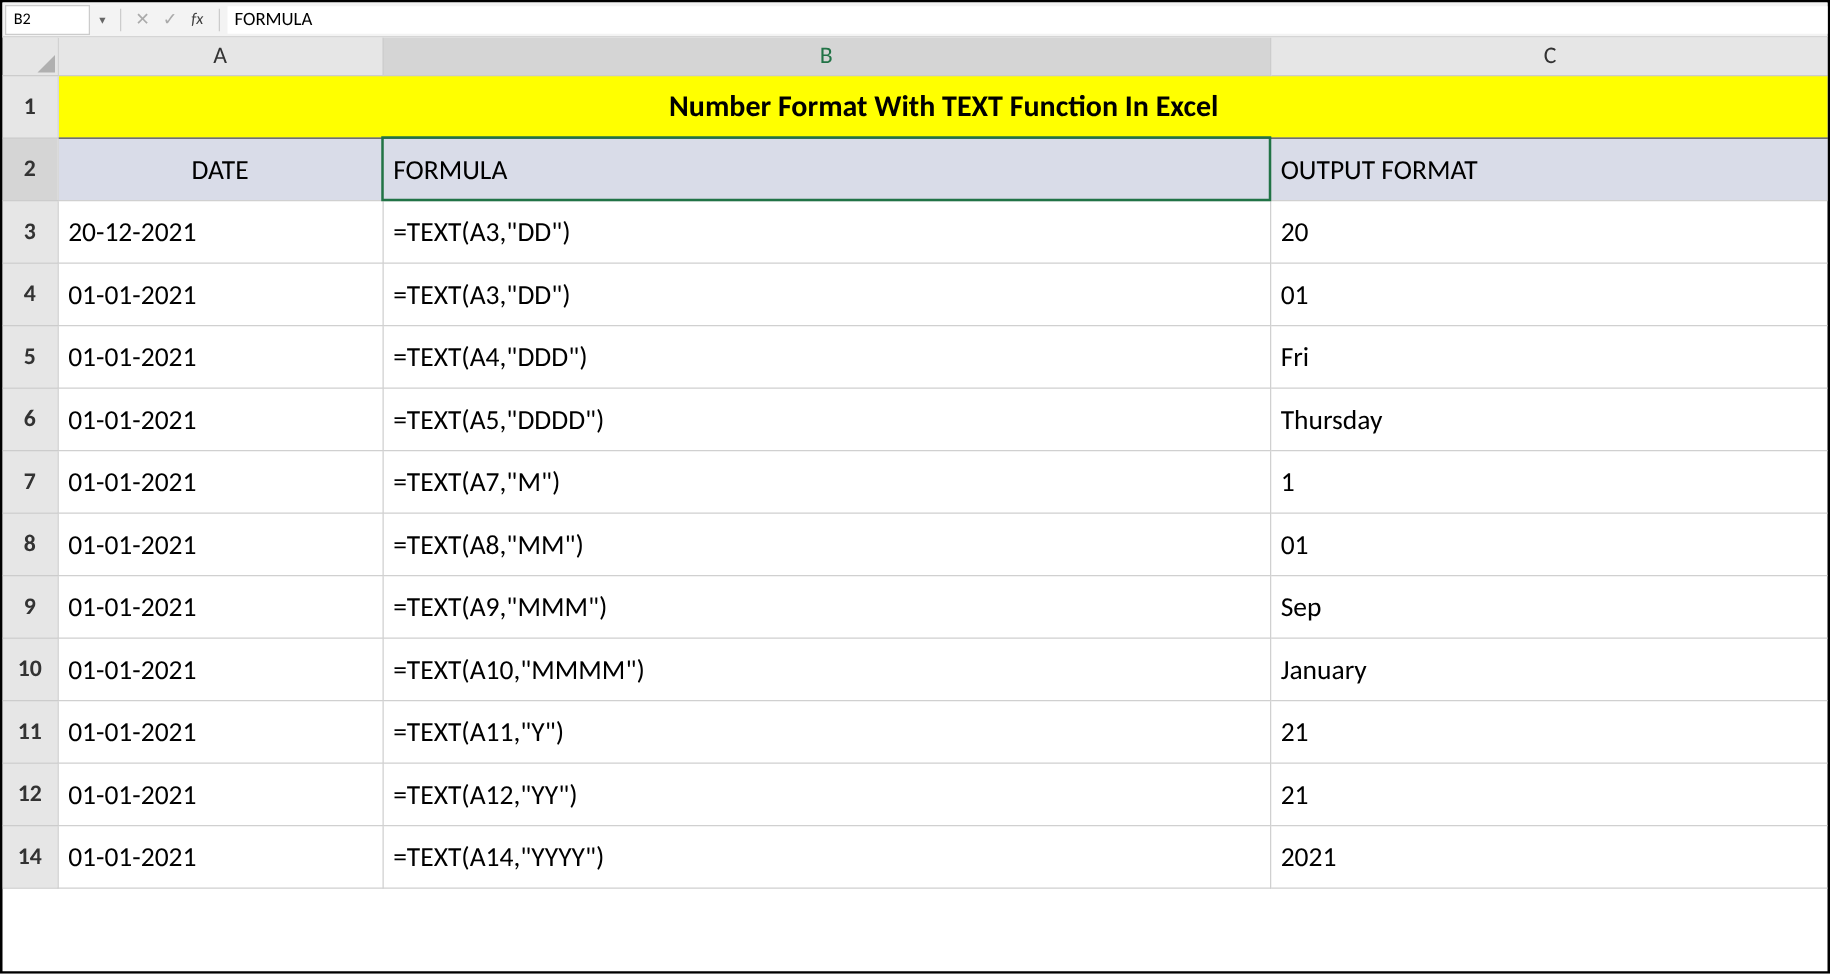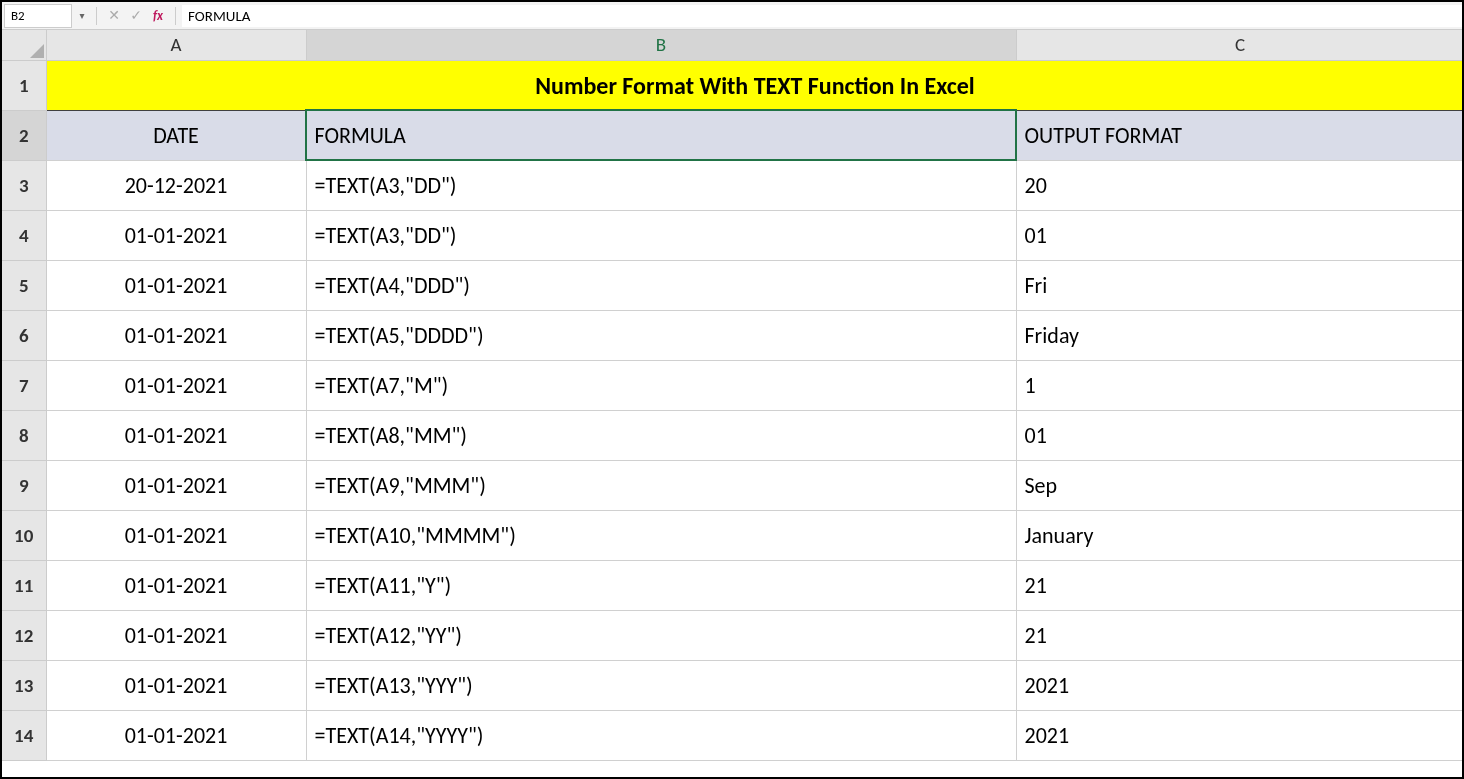--- a/index.html
+++ b/index.html
@@ -57,23 +57,22 @@
       align-items: center;
       justify-content: center;
       color: #999;
       font-size: 14px;
     }
     .fb-btn.cancel { color: #aaa; }
     .fb-btn.confirm { color: #aaa; }
     .fx-label {
       font-style: italic;
       font-size: 13px;
-      color: #be185d;
+      color: #404040;
       margin: 0 6px;
-      font-weight: bold;
     }
     .formula-input {
       flex: 1;
       height: 22px;
       border: none;
       background: #fff;
       font-size: 15px;
       padding-left: 6px;
       font-family: Calibri, Arial, sans-serif;
     }
@@ -143,21 +142,21 @@
     }
     .header-row td.cell {
       background: #d9dce8;
       font-weight: normal;
       font-size: 22px;
     }
     .header-row td.cell.col-A-cell {
       text-align: center;
     }
     .col-A-cell {
-      text-align: center;
+      text-align: left;
     }
     .selected-cell {
       outline: 2px solid #217346;
       outline-offset: -1px;
       position: relative;
     }
     .selected-row-header, .selected-col-header {
       background: #d5d5d5;
     }
   </style>
@@ -218,21 +217,21 @@
       <tr>
         <th class="row-header">5</th>
         <td class="cell col-A-cell">01-01-2021</td>
         <td class="cell">=TEXT(A4,"DDD")</td>
         <td class="cell">Fri</td>
       </tr>
       <tr>
         <th class="row-header">6</th>
         <td class="cell col-A-cell">01-01-2021</td>
         <td class="cell">=TEXT(A5,"DDDD")</td>
-        <td class="cell">Friday</td>
+        <td class="cell">Thursday</td>
       </tr>
       <tr>
         <th class="row-header">7</th>
         <td class="cell col-A-cell">01-01-2021</td>
         <td class="cell">=TEXT(A7,"M")</td>
         <td class="cell">1</td>
       </tr>
       <tr>
         <th class="row-header">8</th>
         <td class="cell col-A-cell">01-01-2021</td>
@@ -255,26 +254,20 @@
         <th class="row-header">11</th>
         <td class="cell col-A-cell">01-01-2021</td>
         <td class="cell">=TEXT(A11,"Y")</td>
         <td class="cell">21</td>
       </tr>
       <tr>
         <th class="row-header">12</th>
         <td class="cell col-A-cell">01-01-2021</td>
         <td class="cell">=TEXT(A12,"YY")</td>
         <td class="cell">21</td>
-      </tr>
-      <tr>
-        <th class="row-header">13</th>
-        <td class="cell col-A-cell">01-01-2021</td>
-        <td class="cell">=TEXT(A13,"YYY")</td>
-        <td class="cell">2021</td>
       </tr>
       <tr>
         <th class="row-header">14</th>
         <td class="cell col-A-cell">01-01-2021</td>
         <td class="cell">=TEXT(A14,"YYYY")</td>
         <td class="cell">2021</td>
       </tr>
     </tbody>
       </table>
   </div>

